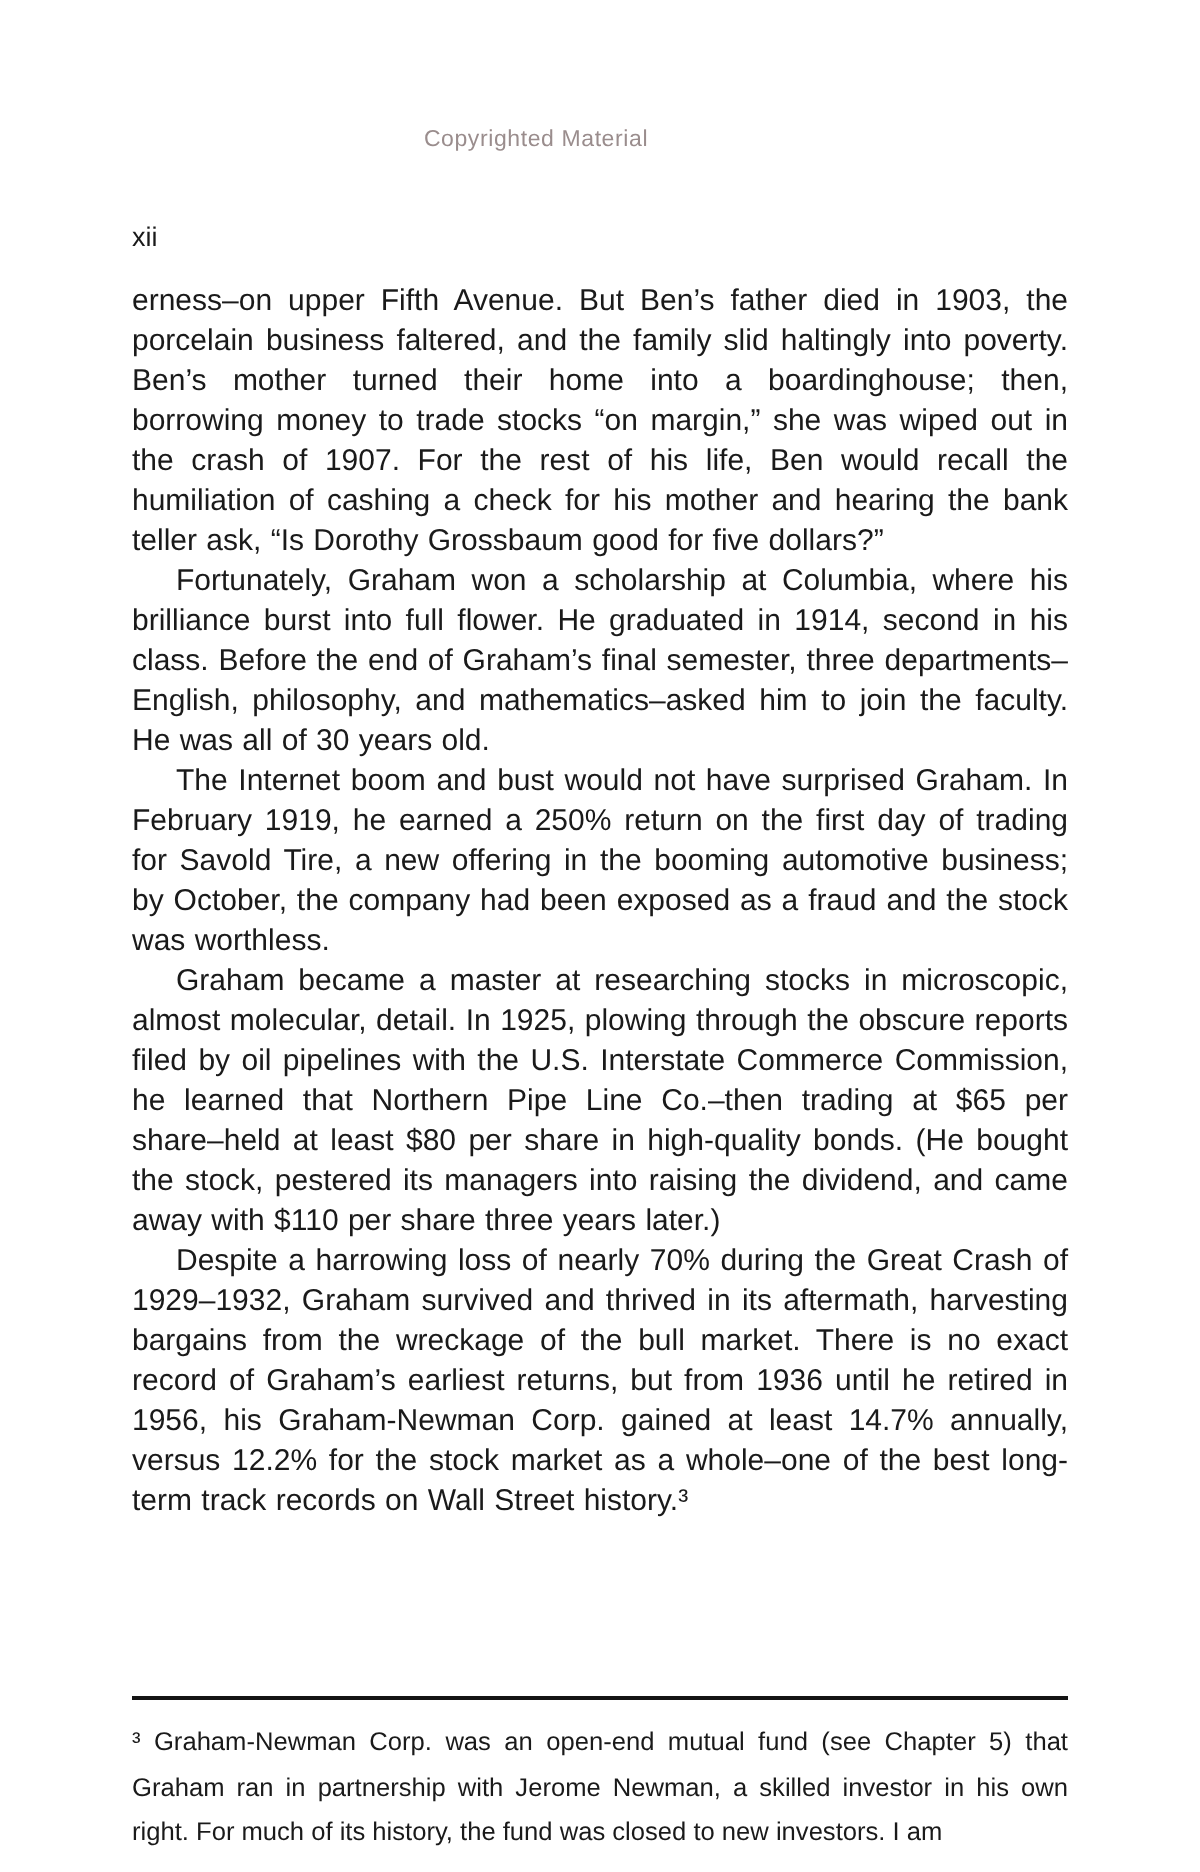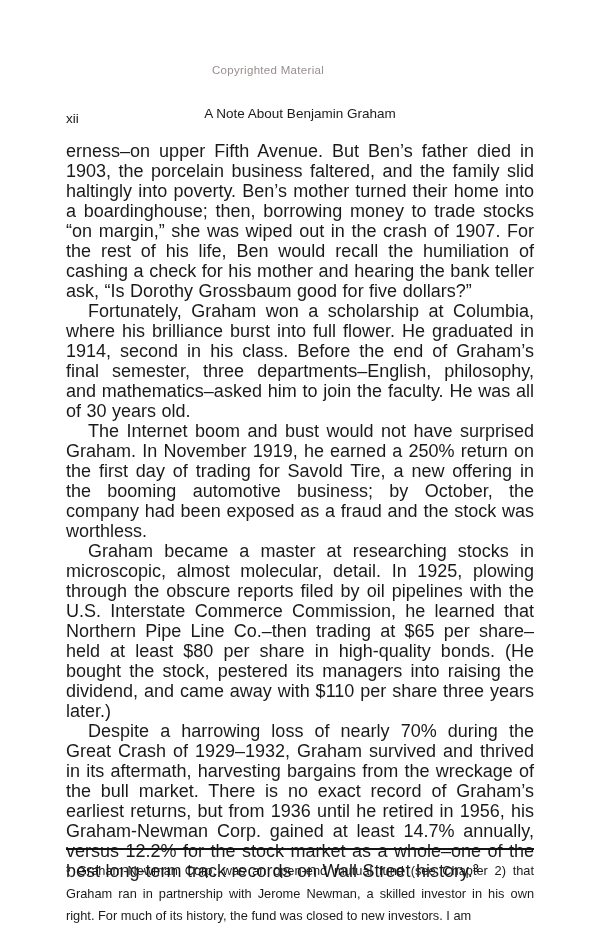--- a/index.html
+++ b/index.html
@@ -46,21 +46,21 @@
     display: block;
     width: 100%;
     text-align: center;
   }
 
   .body-text {
     position: absolute;
     top: 93px;
     left: 66px;
     width: 468px;
-    font-size: 18px;
+    font-size: 15px;
     line-height: 20px;
     text-align: justify;
     word-spacing: 0.5px;
   }
   .body-text p {
     margin: 0;
   }
   .body-text p.indent {
     text-indent: 22px;
   }
@@ -86,30 +86,29 @@
 </style>
 </head>
 <body>
 
 <div class="page">
 
   <div class="copyright top">Copyrighted Material</div>
 
   <div class="header">
     <span class="page-num">xii</span>
-    <span class="header-title">A Note About Benjamin Graham</span>
   </div>
 
   <div class="body-text">
     <p>erness–on upper Fifth Avenue. But Ben’s father died in 1903, the porcelain business faltered, and the family slid haltingly into poverty. Ben’s mother turned their home into a boardinghouse; then, borrowing money to trade stocks “on margin,” she was wiped out in the crash of 1907. For the rest of his life, Ben would recall the humiliation of cashing a check for his mother and hearing the bank teller ask, “Is Dorothy Grossbaum good for five dollars?”</p>
     <p class="indent">Fortunately, Graham won a scholarship at Columbia, where his brilliance burst into full flower. He graduated in 1914, second in his class. Before the end of Graham’s final semester, three departments–English, philosophy, and mathematics–asked him to join the faculty. He was all of 30 years old.</p>
-    <p class="indent">The Internet boom and bust would not have surprised Graham. In November 1919, he earned a 250% return on the first day of trading for Savold Tire, a new offering in the booming automotive business; by October, the company had been exposed as a fraud and the stock was worthless.</p>
+    <p class="indent">The Internet boom and bust would not have surprised Graham. In February 1919, he earned a 250% return on the first day of trading for Savold Tire, a new offering in the booming automotive business; by October, the company had been exposed as a fraud and the stock was worthless.</p>
     <p class="indent">Graham became a master at researching stocks in microscopic, almost molecular, detail. In 1925, plowing through the obscure reports filed by oil pipelines with the U.S. Interstate Commerce Commission, he learned that Northern Pipe Line Co.–then trading at $65 per share–held at least $80 per share in high-quality bonds. (He bought the stock, pestered its managers into raising the dividend, and came away with $110 per share three years later.)</p>
     <p class="indent">Despite a harrowing loss of nearly 70% during the Great Crash of 1929–1932, Graham survived and thrived in its aftermath, harvesting bargains from the wreckage of the bull market. There is no exact record of Graham’s earliest returns, but from 1936 until he retired in 1956, his Graham-Newman Corp. gained at least 14.7% annually, versus 12.2% for the stock market as a whole–one of the best long-term track records on Wall Street history.³</p>
   </div>
 
   <div class="footnote-rule"></div>
 
-  <p class="footnote">³ Graham-Newman Corp. was an open-end mutual fund (see Chapter 2) that Graham ran in partnership with Jerome Newman, a skilled investor in his own right. For much of its history, the fund was closed to new investors. I am</p>
+  <p class="footnote">³ Graham-Newman Corp. was an open-end mutual fund (see Chapter 5) that Graham ran in partnership with Jerome Newman, a skilled investor in his own right. For much of its history, the fund was closed to new investors. I am</p>
 
   <div class="copyright bottom">Copyrighted Material</div>
 
 </div>
 
 </body></html>

